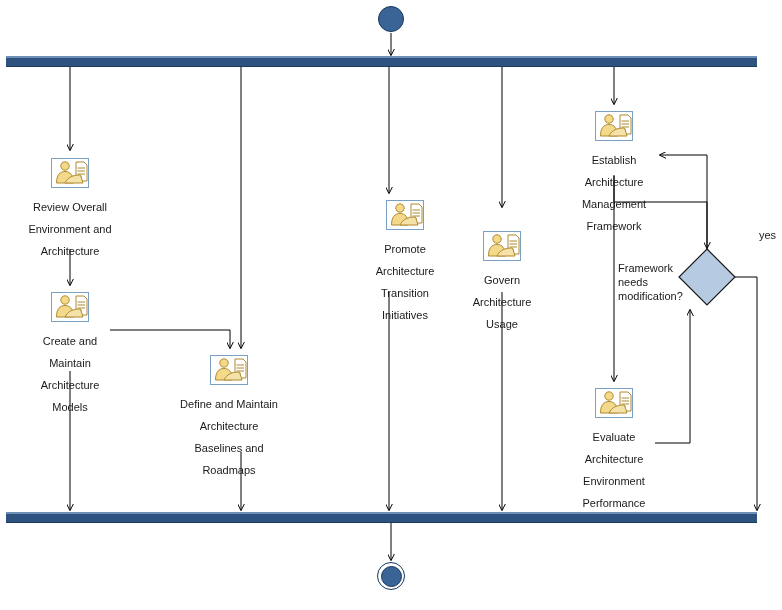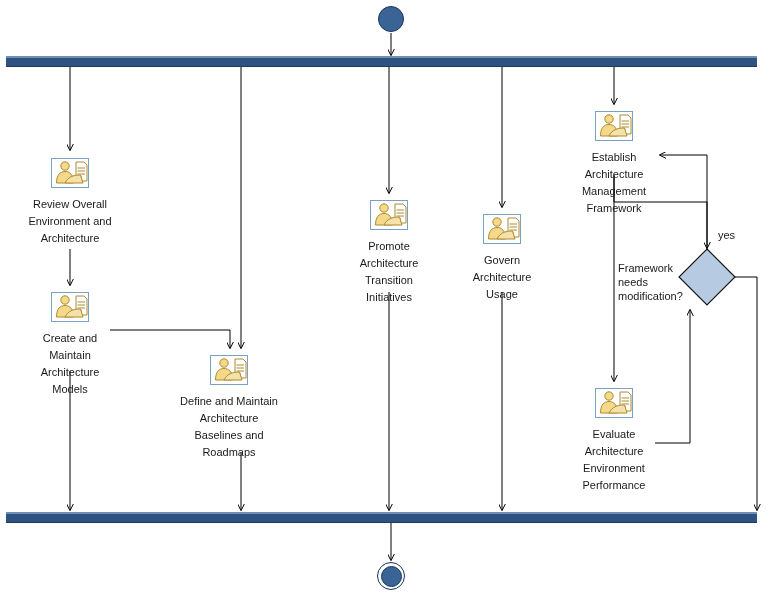--- a/index.html
+++ b/index.html
@@ -73,21 +73,21 @@
     margin-left: -75px;
     text-align: center;
   }
   .activity .icon {
     display: inline-block;
     line-height: 0;
   }
   .activity .label {
     margin-top: 4px;
     font-size: 11px;
-    line-height: 17px;
+    line-height: 22px;
     color: #1a1a1a;
     white-space: pre-line;
   }
 
   
   .decision {
     position: absolute;
   }
   .decision-label {
     position: absolute;
@@ -222,21 +222,21 @@
         <path d="M5.5 25 C5.5 17 9 13.5 14 13.5 C19 13.5 22.5 17 22.5 25 Z" fill="#f5d98a" stroke="#b08a2e" stroke-width="1"></path>
         <path d="M14 25 C17 19 22 17 29.5 17 L32 25 Z" fill="#f5e2a8" stroke="#b08a2e" stroke-width="1"></path>
       </svg>
     </span>
     <div class="label">Define and Maintain
 Architecture
 Baselines and
 Roadmaps</div>
   </div>
 
-  <div class="activity" style="left:389px; top:200px;">
+  <div class="activity" style="left:405px; top:200px;">
     <span class="icon">
       <svg width="38" height="30" viewBox="0 0 38 30" xmlns="http://www.w3.org/2000/svg">
         <rect x="0.5" y="0.5" width="37" height="29" fill="#ffffff" stroke="#7aa0c4" stroke-width="1"></rect>
         <path d="M25 4 h8 l3 3 v16 h-11 z" fill="#ffffff" stroke="#b08a2e" stroke-width="1"></path>
         <g stroke="#b08a2e" stroke-width="1">
           <line x1="26.5" y1="10" x2="34" y2="10"></line>
           <line x1="26.5" y1="13" x2="34" y2="13"></line>
           <line x1="26.5" y1="16" x2="34" y2="16"></line>
           <line x1="26.5" y1="19" x2="31" y2="19"></line>
         </g>
@@ -244,21 +244,21 @@
         <path d="M5.5 25 C5.5 17 9 13.5 14 13.5 C19 13.5 22.5 17 22.5 25 Z" fill="#f5d98a" stroke="#b08a2e" stroke-width="1"></path>
         <path d="M14 25 C17 19 22 17 29.5 17 L32 25 Z" fill="#f5e2a8" stroke="#b08a2e" stroke-width="1"></path>
       </svg>
     </span>
     <div class="label">Promote
 Architecture
 Transition
 Initiatives</div>
   </div>
 
-  <div class="activity" style="left:502px; top:214px;">
+  <div class="activity" style="left:502px; top:231px;">
     <span class="icon">
       <svg width="38" height="30" viewBox="0 0 38 30" xmlns="http://www.w3.org/2000/svg">
         <rect x="0.5" y="0.5" width="37" height="29" fill="#ffffff" stroke="#7aa0c4" stroke-width="1"></rect>
         <path d="M25 4 h8 l3 3 v16 h-11 z" fill="#ffffff" stroke="#b08a2e" stroke-width="1"></path>
         <g stroke="#b08a2e" stroke-width="1">
           <line x1="26.5" y1="10" x2="34" y2="10"></line>
           <line x1="26.5" y1="13" x2="34" y2="13"></line>
           <line x1="26.5" y1="16" x2="34" y2="16"></line>
           <line x1="26.5" y1="19" x2="31" y2="19"></line>
         </g>
@@ -319,17 +319,17 @@
   <div class="decision" style="left:678px; top:248px;">
     <svg width="58" height="58" viewBox="0 0 58 58" xmlns="http://www.w3.org/2000/svg">
       <polygon points="29,1 57,29 29,57 1,29" fill="#b6cbe2" stroke="#1a1a1a" stroke-width="1.2"></polygon>
     </svg>
   </div>
 
   <div class="decision-label" style="left:618px; top:261px; width:86px;">Framework
 needs
 modification?</div>
 
-  <div class="branch-label" style="left:718px; top:229px;">yes</div>
+  <div class="branch-label" style="left:759px; top:229px;">yes</div>
 
   <div class="branch-label" style="left:760px; top:287px;margin-left:48px;">no</div>
 
 </div>
 
 </body></html>

